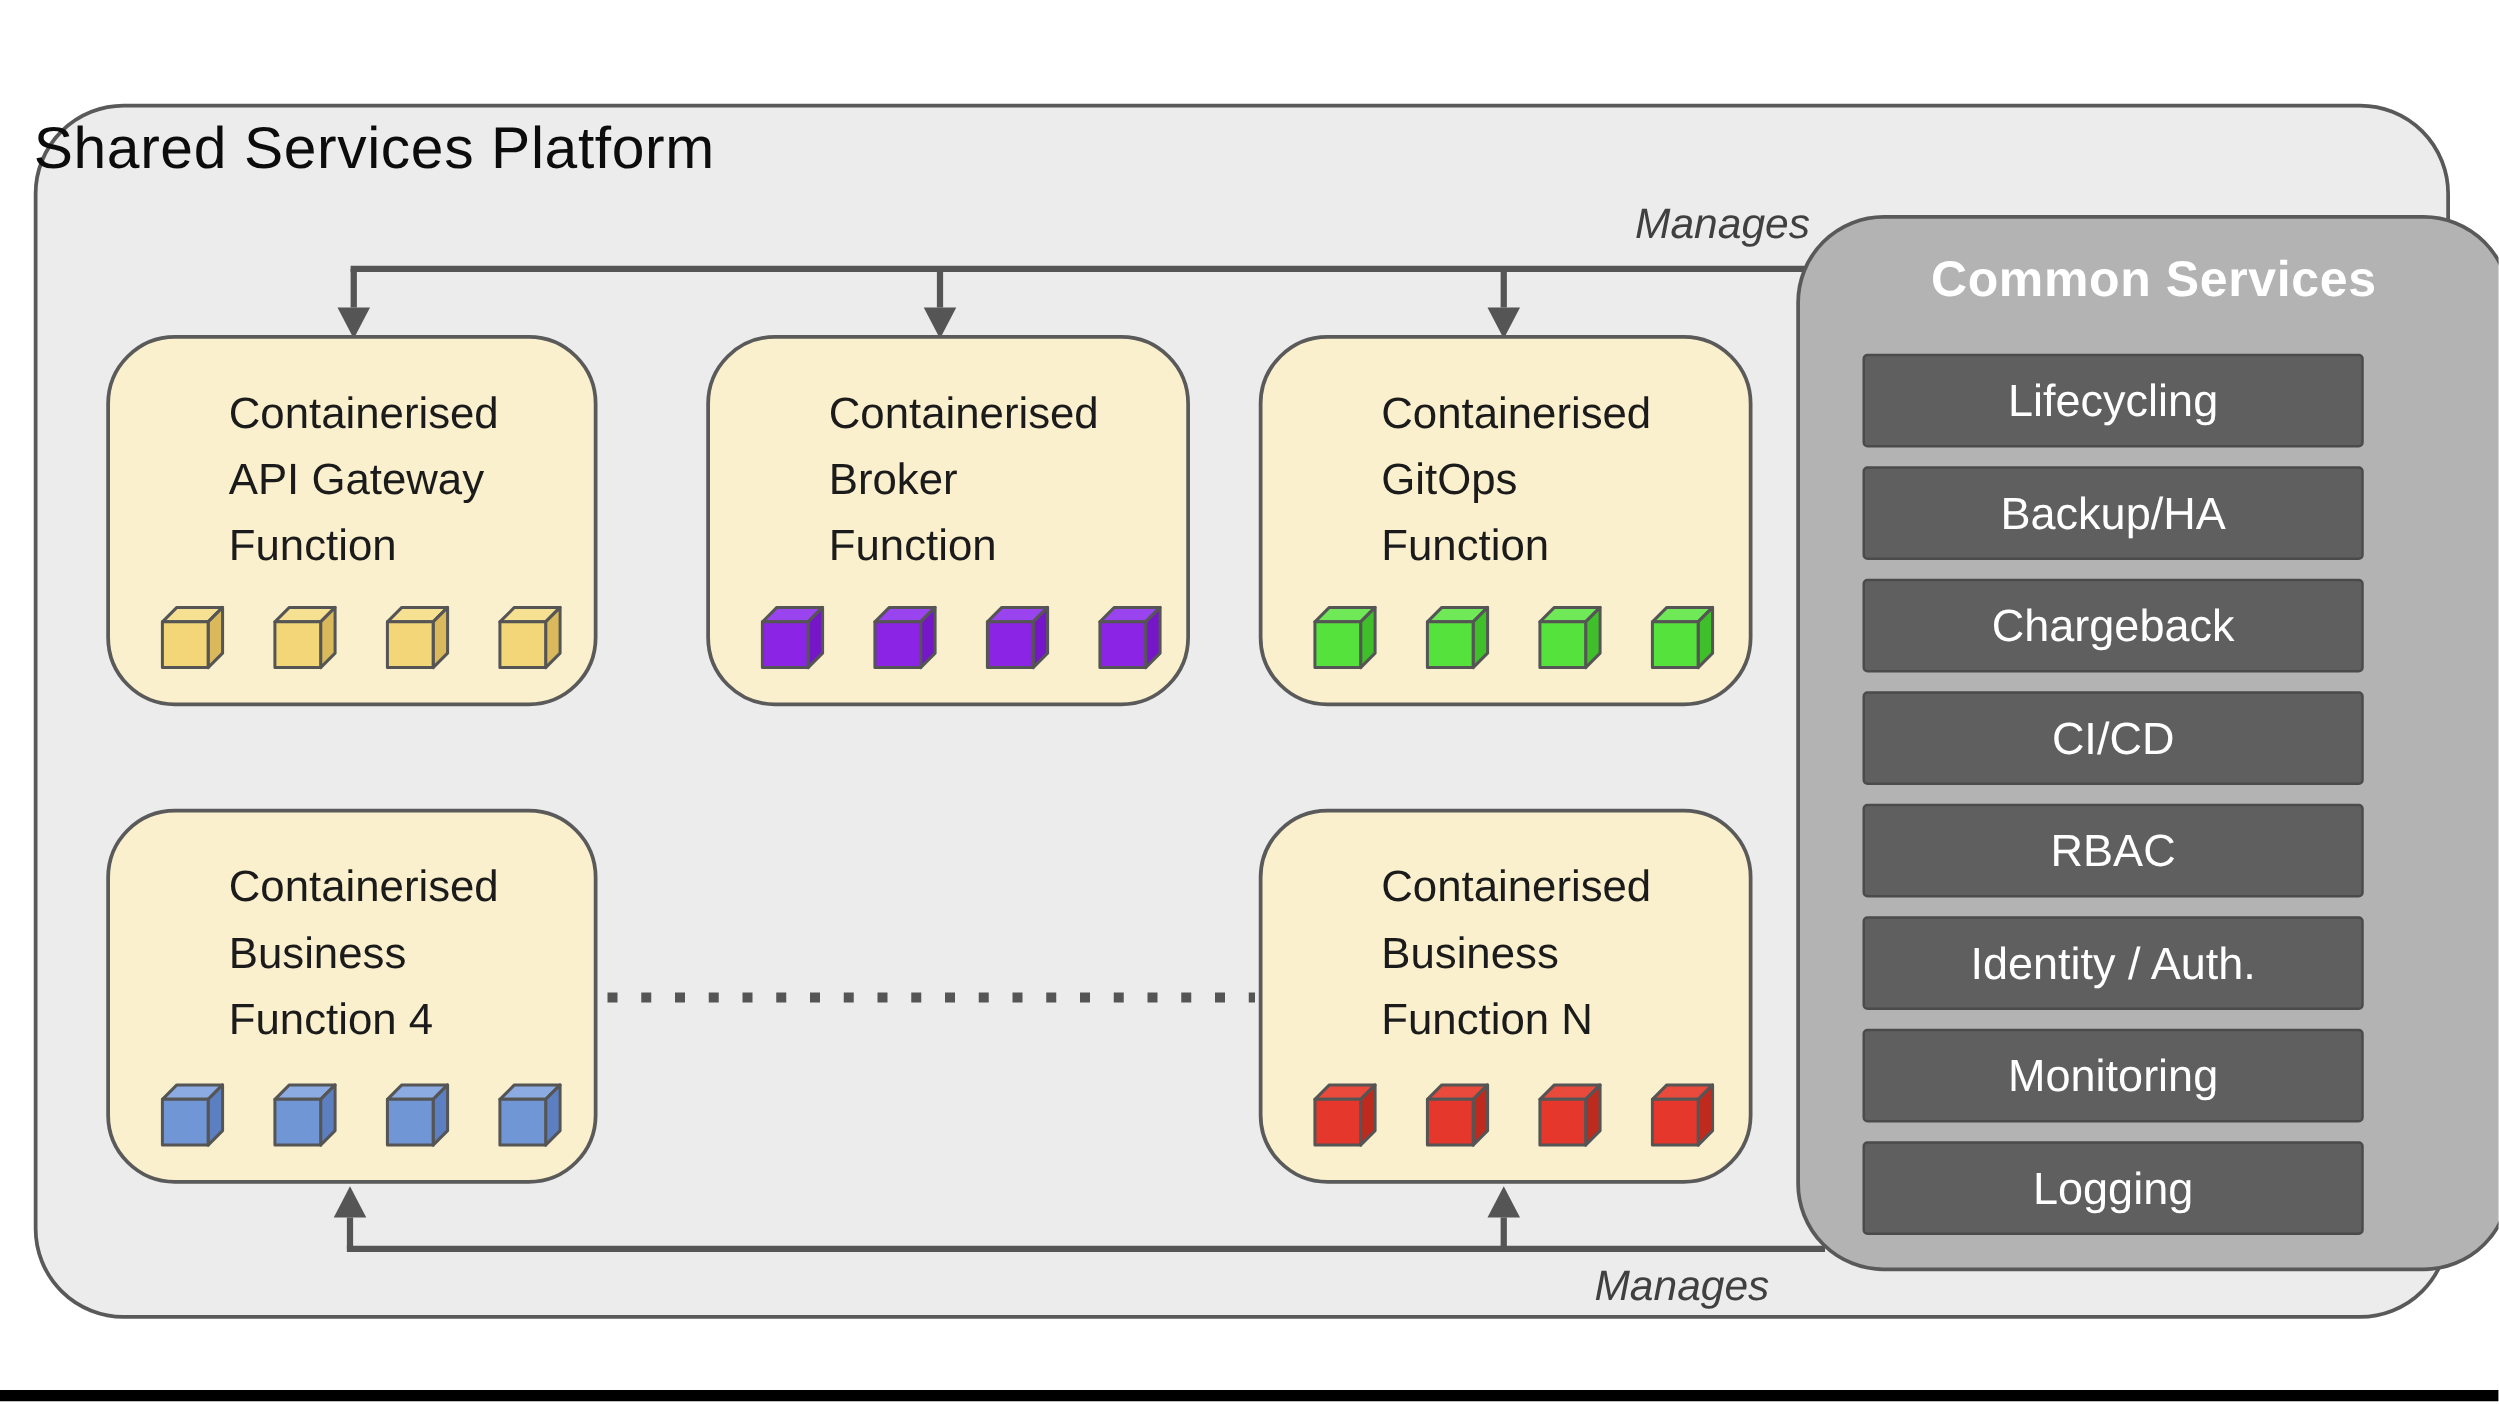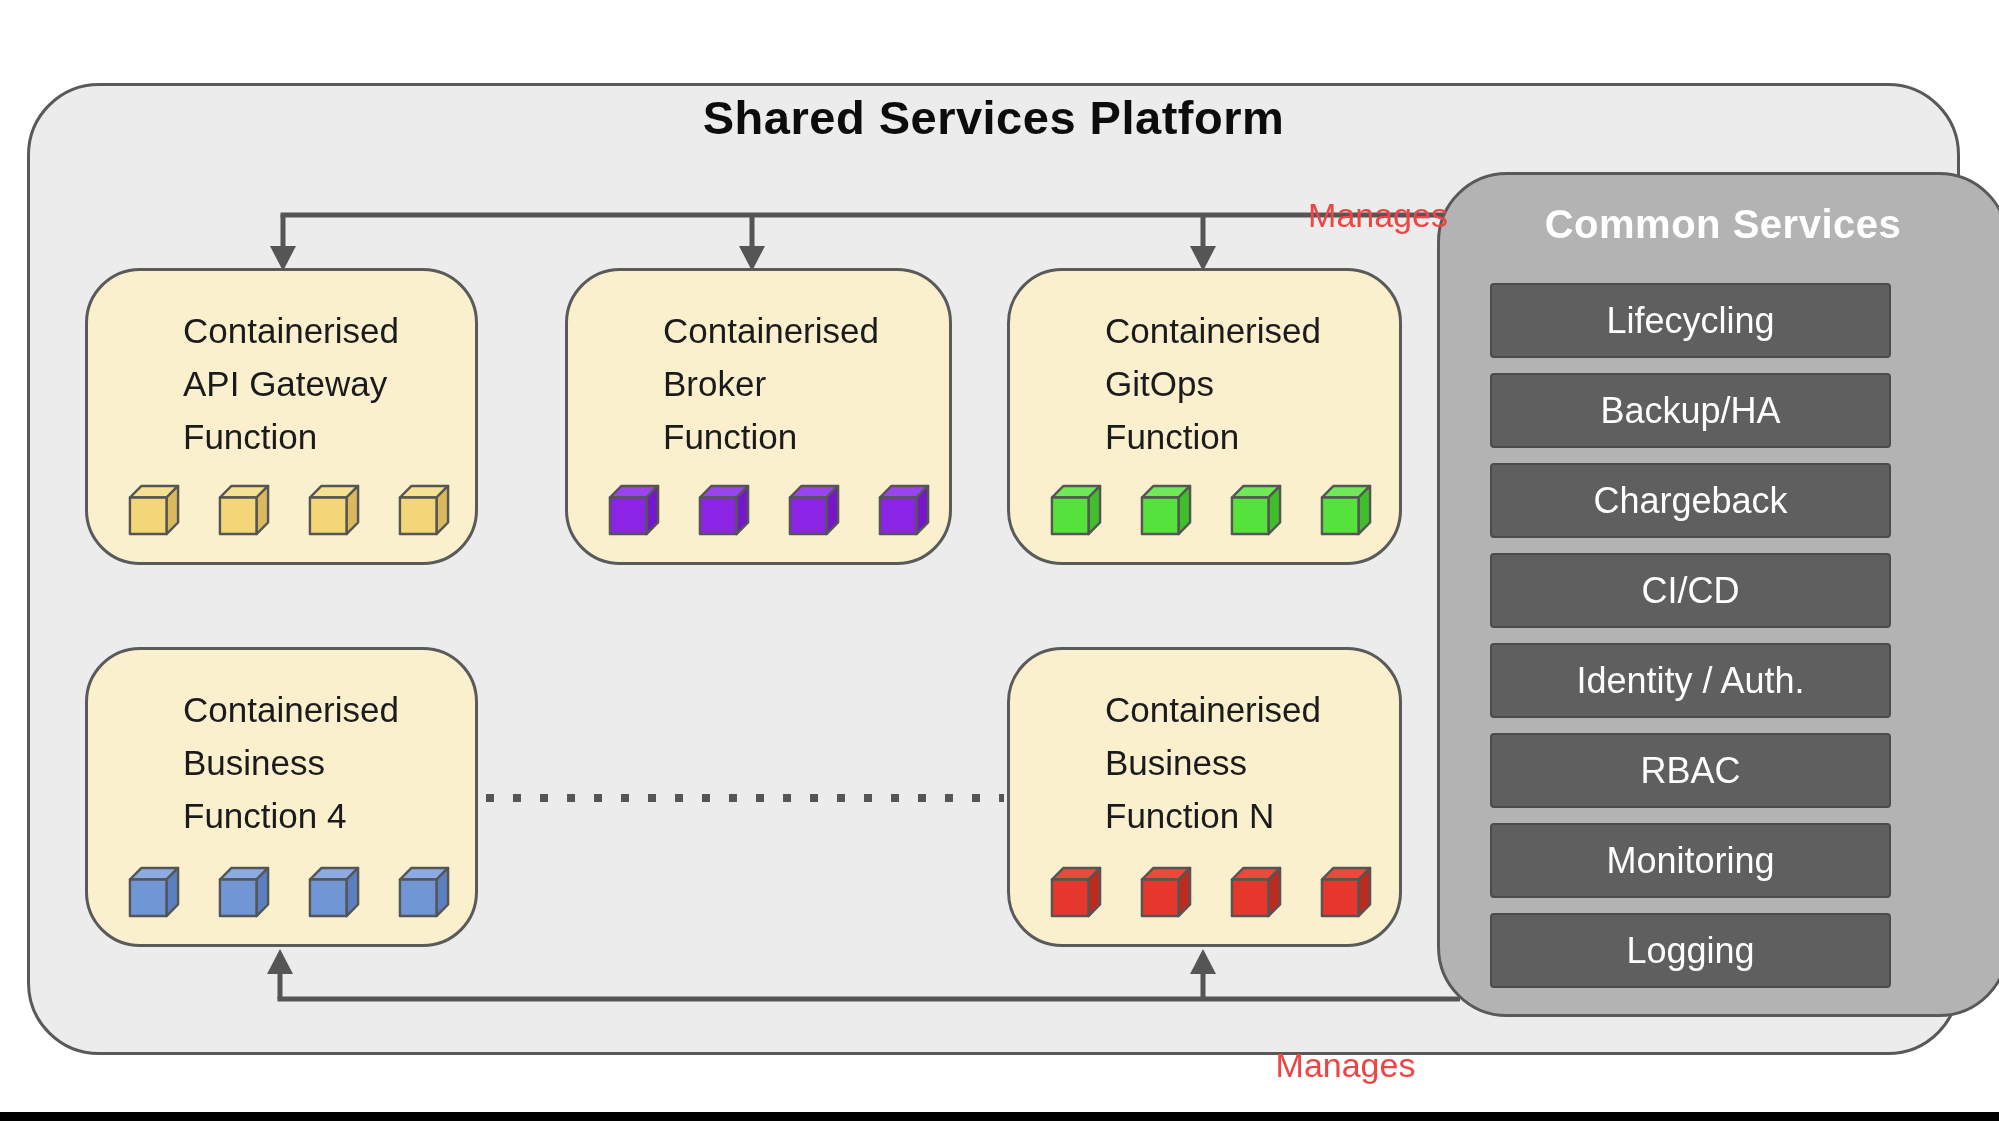--- a/index.html
+++ b/index.html
@@ -11,27 +11,26 @@
     overflow:hidden;
   }
   
   .platform-box{
     position:absolute;left:27px;top:83px;width:1933px;height:972px;
     background:#ececec;border:3px solid #595959;border-radius:72px;
     box-sizing:border-box;
   }
   .platform-title{
     position:absolute;left:27px;top:90px;width:1933px;
-    text-align:center;font-size:47px;font-weight:700;color:#0c0c0c;
+    text-align:left;font-size:47px;font-weight:400;color:#0c0c0c;
     letter-spacing:.5px;
   }
   .manages-label{
-    position:absolute;font-size:34px;color:#ef4444;
+    position:absolute;font-size:34px;font-style:italic;color:#404040;
     white-space:nowrap;
-    margin-top:36px;
   }
   #manages-top{left:1303px;top:160px;width:150px;text-align:center;}
   #manages-bottom{left:1268px;top:1010px;width:155px;text-align:center;}
 
   
   #connectors{position:absolute;left:0;top:0;pointer-events:none;}
   .conn{stroke:#555555;stroke-width:5;fill:none;}
   .conn-head{fill:#555555;stroke:none;}
   .conn-dotted{stroke:#555555;stroke-width:8;fill:none;stroke-dasharray:8 19;}
 
@@ -249,22 +248,22 @@
       </div>
   </div>
 
   <div class="cs-panel">
     <div class="cs-title">Common Services</div>
     <div class="cs-list">
       <div class="cs-btn">Lifecycling</div>
       <div class="cs-btn">Backup/HA</div>
       <div class="cs-btn">Chargeback</div>
       <div class="cs-btn">CI/CD</div>
+      <div class="cs-btn">RBAC</div>
       <div class="cs-btn">Identity / Auth.</div>
-      <div class="cs-btn">RBAC</div>
       <div class="cs-btn">Monitoring</div>
       <div class="cs-btn">Logging</div>
     </div>
   </div>
 
   <div class="platform-title">Shared Services Platform</div>
   <div id="manages-top" class="manages-label">Manages</div>
   <div id="manages-bottom" class="manages-label">Manages</div>
 
   <div class="bottom-bar"></div>

